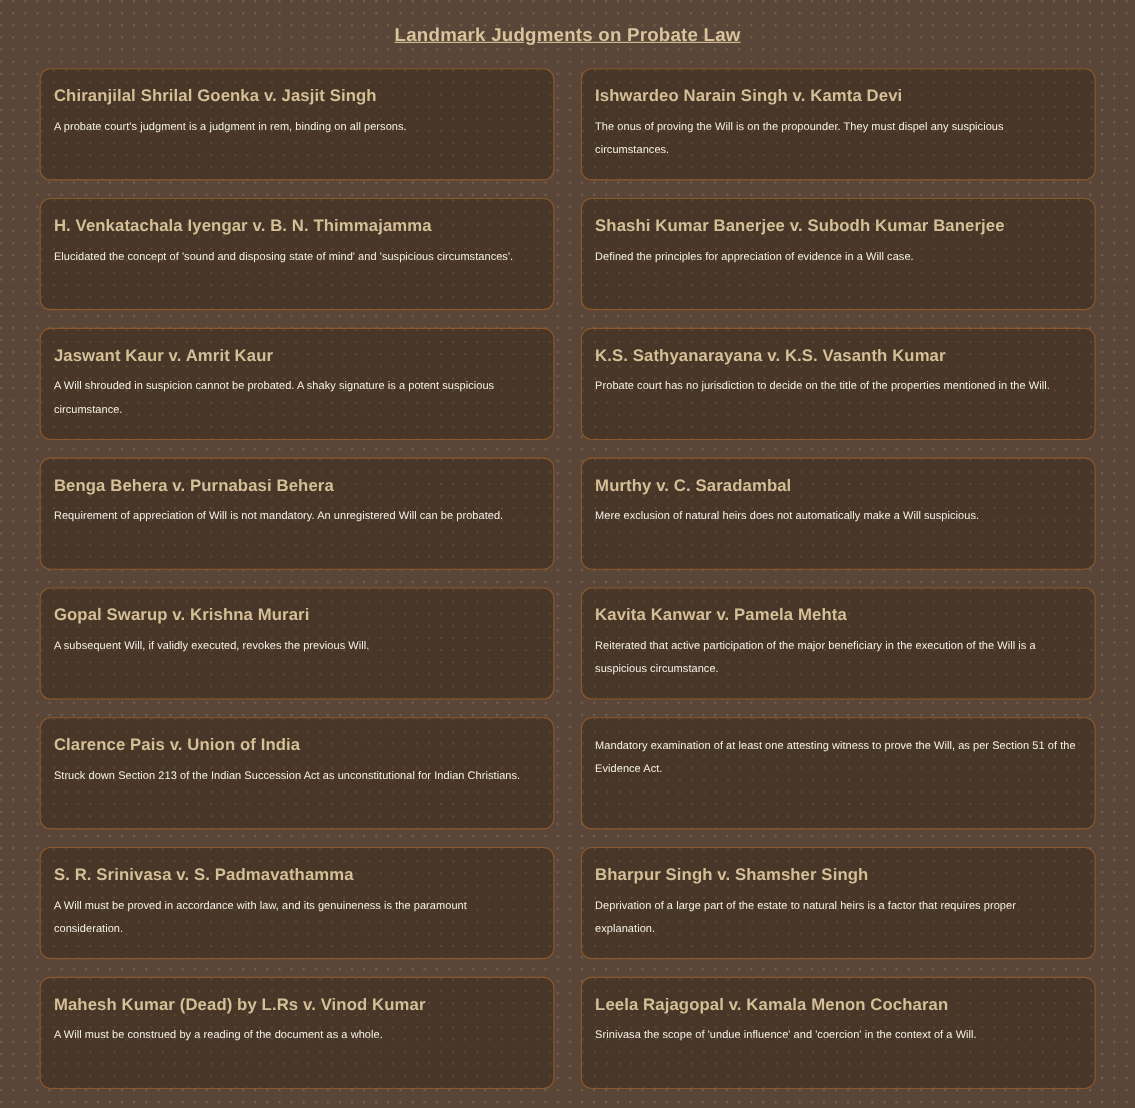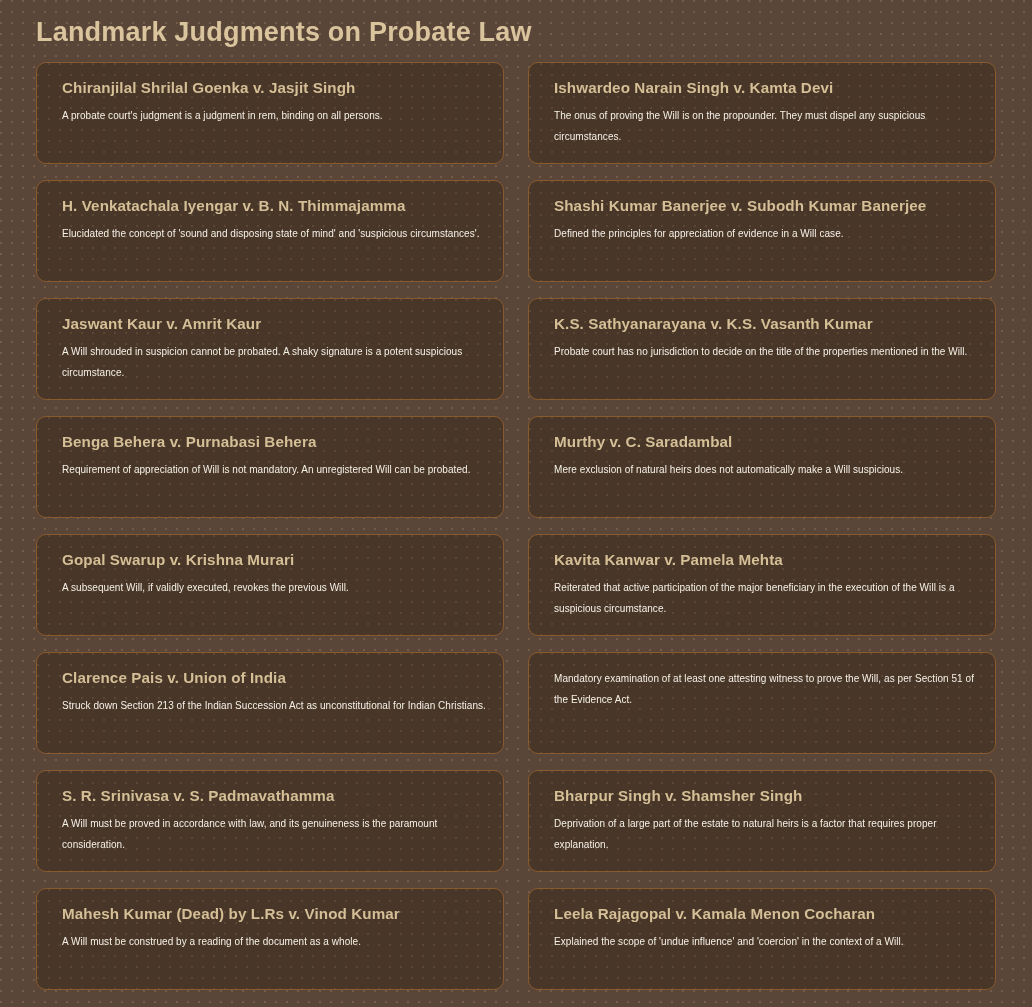--- a/index.html
+++ b/index.html
@@ -23,45 +23,46 @@
     height: 1007px;
     box-sizing: border-box;
     padding: 0 36px;
     position: relative;
   }
 
   .page-title {
     margin: 0;
     padding-top: 18px;
     padding-bottom: 16px;
-    text-align: left;
-    font-size: 27px;
+    text-align: center;
+    font-size: 17px;
     font-weight: bold;
     color: #d9c49d;
     letter-spacing: 0.2px;
     line-height: 28px;
+    text-decoration: underline;
   }
 
   .grid {
     display: grid;
     grid-template-columns: 1fr 1fr;
     column-gap: 24px;
     row-gap: 16px;
     align-items: start;
   }
 
   .card {
     box-sizing: border-box;
     background-color: #483628;
     background-image:
       radial-gradient(circle at 1px 1px, rgba(214,180,130,0.13) 1px, transparent 1.4px);
     background-size: 11px 11px;
     border: 1.5px solid #8a5a2e;
     border-radius: 10px;
-    padding: 15px 16px 16px 25px;
+    padding: 15px 16px 16px 12px;
     min-height: 102px;
   }
 
   .card-title {
     margin: 0 0 7px 0;
     font-size: 15.2px;
     font-weight: bold;
     color: #d5bf97;
     line-height: 20px;
     letter-spacing: 0.1px;
@@ -136,16 +137,16 @@
       <div class="card">
     <div class="card-title">Bharpur Singh v. Shamsher Singh</div>
     <div class="card-desc">Deprivation of a large part of the estate to natural heirs is a factor that requires proper explanation.</div>
   </div>
       <div class="card">
     <div class="card-title">Mahesh Kumar (Dead) by L.Rs v. Vinod Kumar</div>
     <div class="card-desc">A Will must be construed by a reading of the document as a whole.</div>
   </div>
       <div class="card">
     <div class="card-title">Leela Rajagopal v. Kamala Menon Cocharan</div>
-    <div class="card-desc">Explained the scope of 'undue influence' and 'coercion' in the context of a Will.</div>
+    <div class="card-desc">Srinivasa the scope of 'undue influence' and 'coercion' in the context of a Will.</div>
   </div>
     </div>
 </div>
 
 </body></html>

